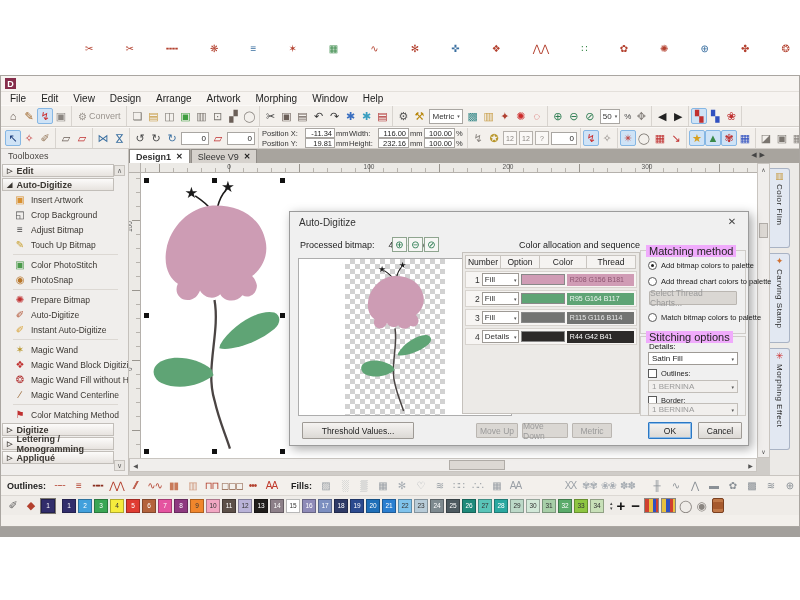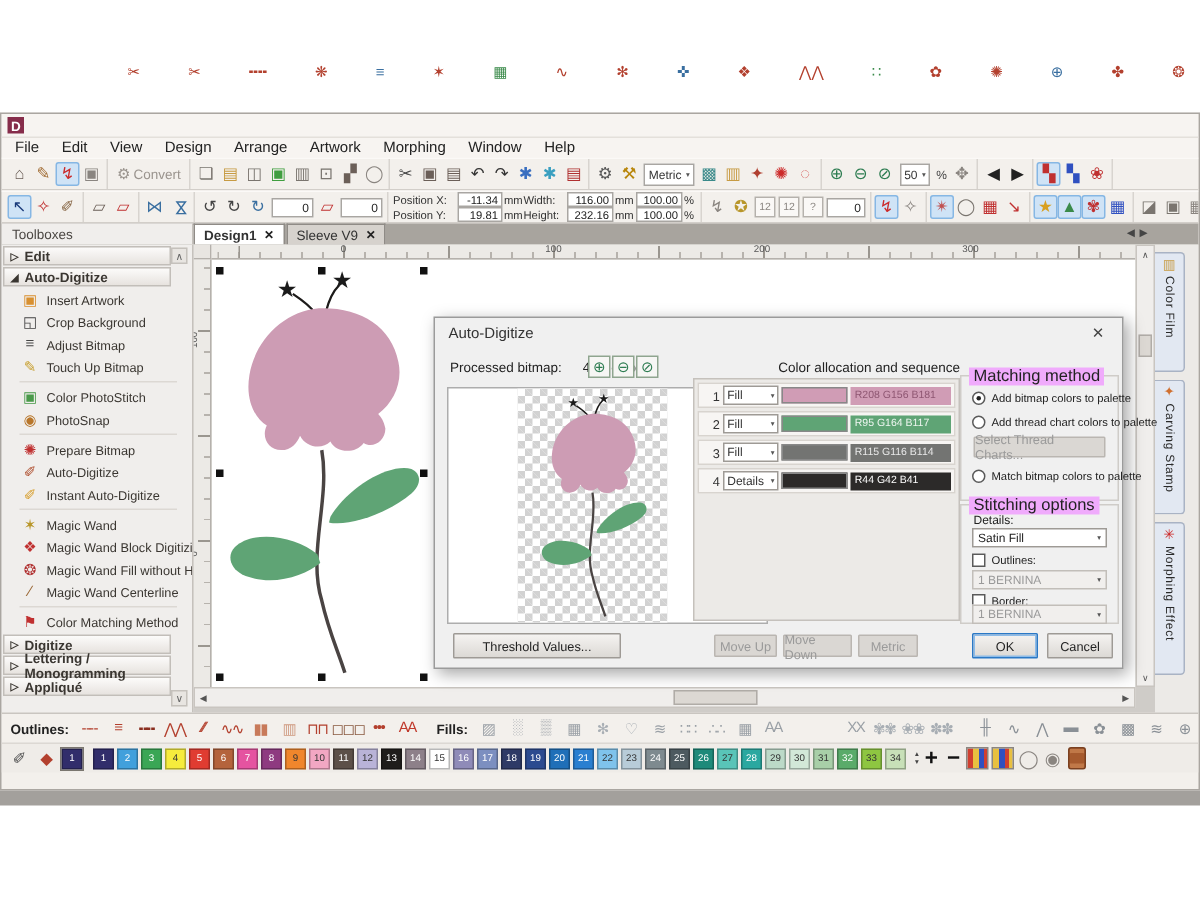--- a/index.html
+++ b/index.html
@@ -644,20 +644,26 @@
           <path d="M73,28 C75,20 78,14 82,10" stroke="var(--detail)" fill="none" stroke-width="2"></path>
           <text x="46" y="18" class="star">★</text>
           <text x="84" y="12" class="star">★</text>
           <path d="M68,26 C44,28 24,48 20,72 C17,90 24,102 32,107 C28,115 33,124 42,124 C49,124 53,119 55,114 C59,122 70,124 76,118 C80,126 93,127 99,119 C105,123 114,118 114,109 C113,104 111,101 109,99 C120,91 126,77 123,63 C118,38 96,25 68,26 Z" fill="var(--petal)"></path>
         </svg>
       </div>
     </div>
 
     <div id="alloc-title">Color allocation and sequence</div>
     <div id="alloc-box">
+      <div id="alloc-head">
+          <div style="width: 36px;">Number</div>
+          <div style="width: 40px;">Option</div>
+          <div style="width: 48px;">Color</div>
+          <div style="width: 50px;">Thread</div>
+        </div>
       <div id="alloc-rows">
           <div class="arow">
             <span class="num">1</span>
             <span class="odd">
               <span>Fill</span>
               <span class="ar">▾</span>
             </span>
             <span class="csw" style="background: rgb(208, 156, 181);"></span>
             <span class="thr" style="background: rgb(208, 156, 181); color: rgb(142, 86, 114);">R208 G156 B181</span>
           </div>

